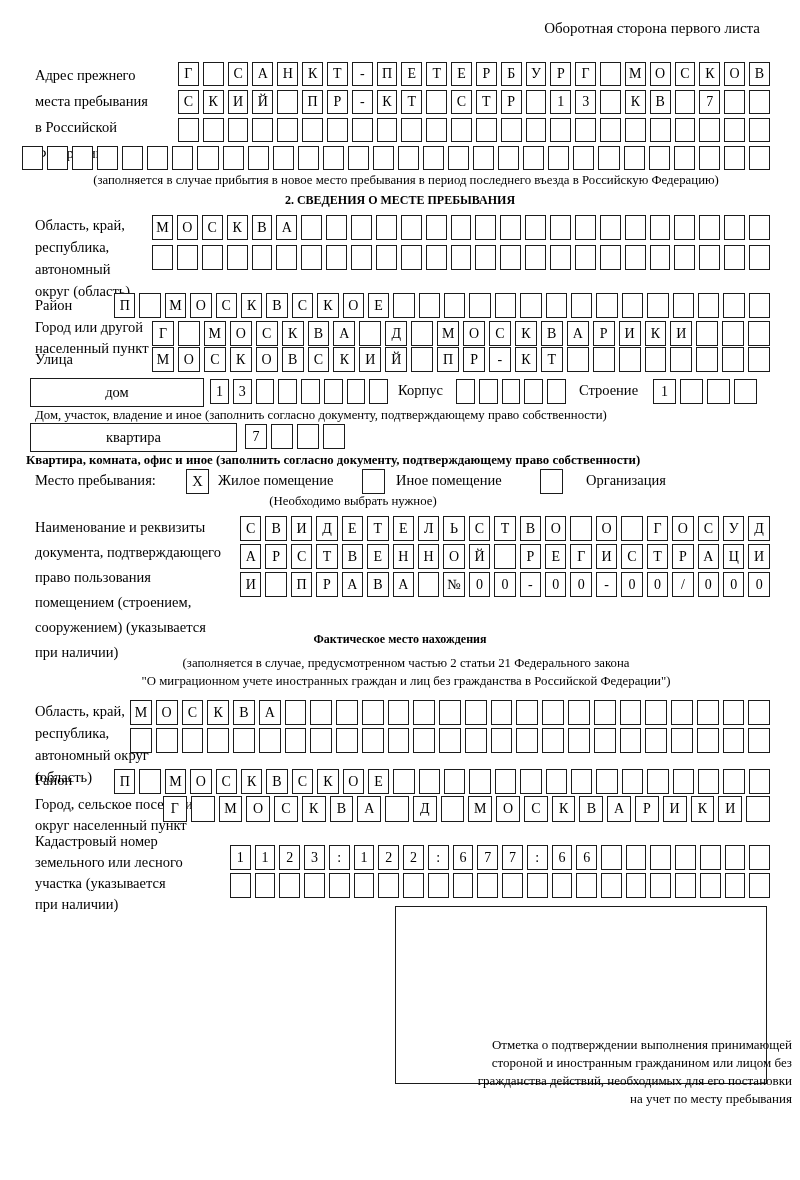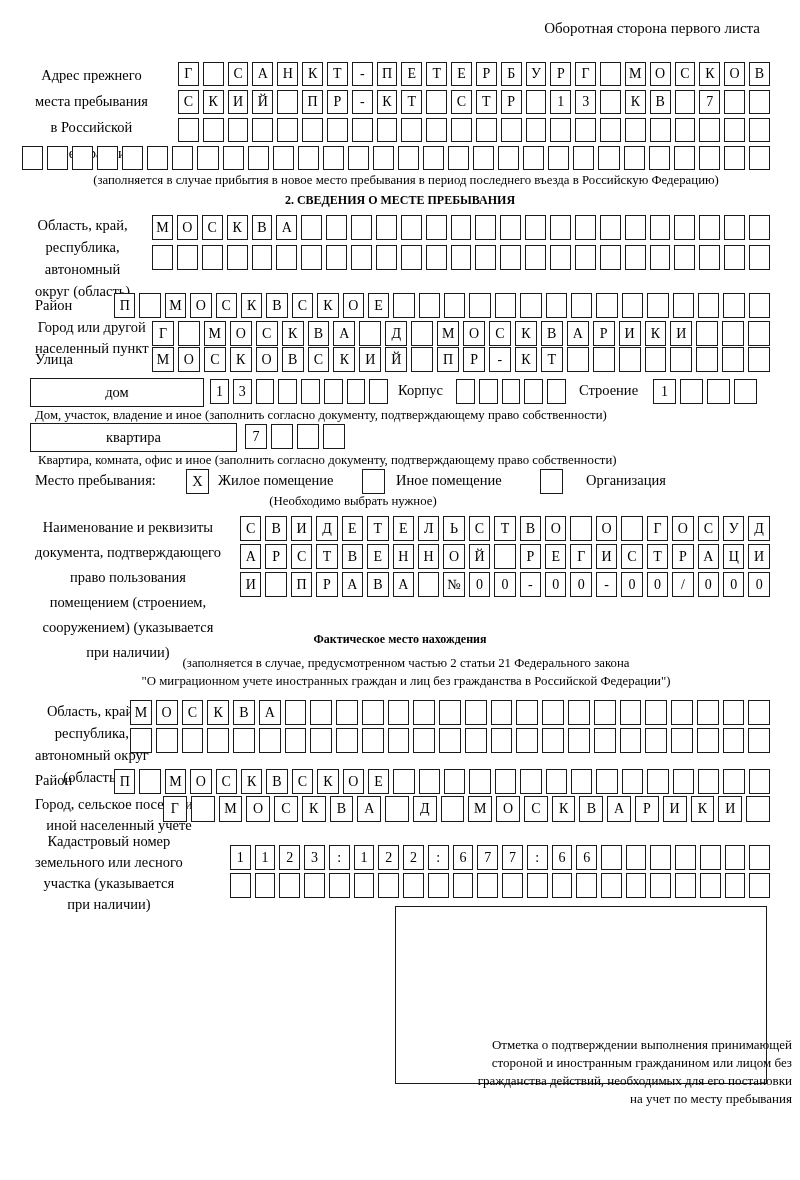--- a/index.html
+++ b/index.html
@@ -1,18 +1,18 @@
 <!DOCTYPE html>
 <html><head>
 <meta charset="utf-8">
 <style>
   html,body{margin:0;padding:0;background:#fff;}
   .page{position:relative;width:800px;height:1180px;background:#ffffff;
         font-family:"Liberation Serif","DejaVu Serif",serif;color:#000;overflow:hidden;}
-  .abs{position:absolute;text-align:center;}
+  .abs{position:absolute;}
   .cellrow{display:flex;}
   .cell{flex:1;border:1.5px solid #1b1b1b;margin-right:4px;background:#fff;
         display:flex;align-items:center;justify-content:center;
         font-size:14px;line-height:1;}
   .cell:last-child{margin-right:0;}
   .lbl{font-size:14.5px;line-height:22px;}
   .lbl div{white-space:nowrap;}
   .lbl-tight div{line-height:20.5px;}
   .lbl-doc div{line-height:25px;}
   .cap{font-size:12.8px;}
@@ -331,21 +331,21 @@
     </div>
   <div class="abs cap" style="left:35px;top:408px;">Дом, участок, владение и иное (заполнить согласно документу, подтверждающему право собственности)</div>
 
   <div class="abs bigbox" style="left:30px;top:423px;width:205px;height:27px;">квартира</div>
   <div class="abs cellrow" style="left:245px;top:424px;width:100px;height:25px;">
       <span class="cell">7</span>
       <span class="cell"></span>
       <span class="cell"></span>
       <span class="cell"></span>
     </div>
-  <div class="abs cap" style="left:38px;top:453px;">Квартира, комната, офис и иное (заполнить согласно документу, подтверждающему право собственности)</div>
+  <div class="abs cap" style="left:26px;top:453px;font-weight:bold;">Квартира, комната, офис и иное (заполнить согласно документу, подтверждающему право собственности)</div>
 
   <div class="abs inline-lbl" style="left:35px;top:472px;">Место пребывания:</div>
   <div class="abs chk" style="left:186px;top:469px;">X</div>
   <div class="abs inline-lbl" style="left:218px;top:472px;">Жилое помещение</div>
   <div class="abs chk" style="left:362px;top:469px;"></div>
   <div class="abs inline-lbl" style="left:396px;top:472px;">Иное помещение</div>
   <div class="abs chk" style="left:540px;top:469px;"></div>
   <div class="abs inline-lbl" style="left:586px;top:472px;">Организация</div>
   <div class="abs cap" style="left:153px;top:494px;width:400px;text-align:center;">(Необходимо выбрать нужное)</div>
 
@@ -517,21 +517,21 @@
       <span class="cell"></span>
       <span class="cell"></span>
       <span class="cell"></span>
       <span class="cell"></span>
       <span class="cell"></span>
       <span class="cell"></span>
     </div>
 
   <div class="abs lbl lbl-tight" style="left:35px;top:794px;">
       <div>Город, сельское поселение,</div>
-      <div>иной населенный учете</div>
+      <div>округ населенный пункт</div>
     </div>
   <div class="abs cellrow" style="left:163px;top:796px;width:607px;height:26px;">
       <span class="cell">Г</span>
       <span class="cell"></span>
       <span class="cell">М</span>
       <span class="cell">О</span>
       <span class="cell">С</span>
       <span class="cell">К</span>
       <span class="cell">В</span>
       <span class="cell">А</span>

